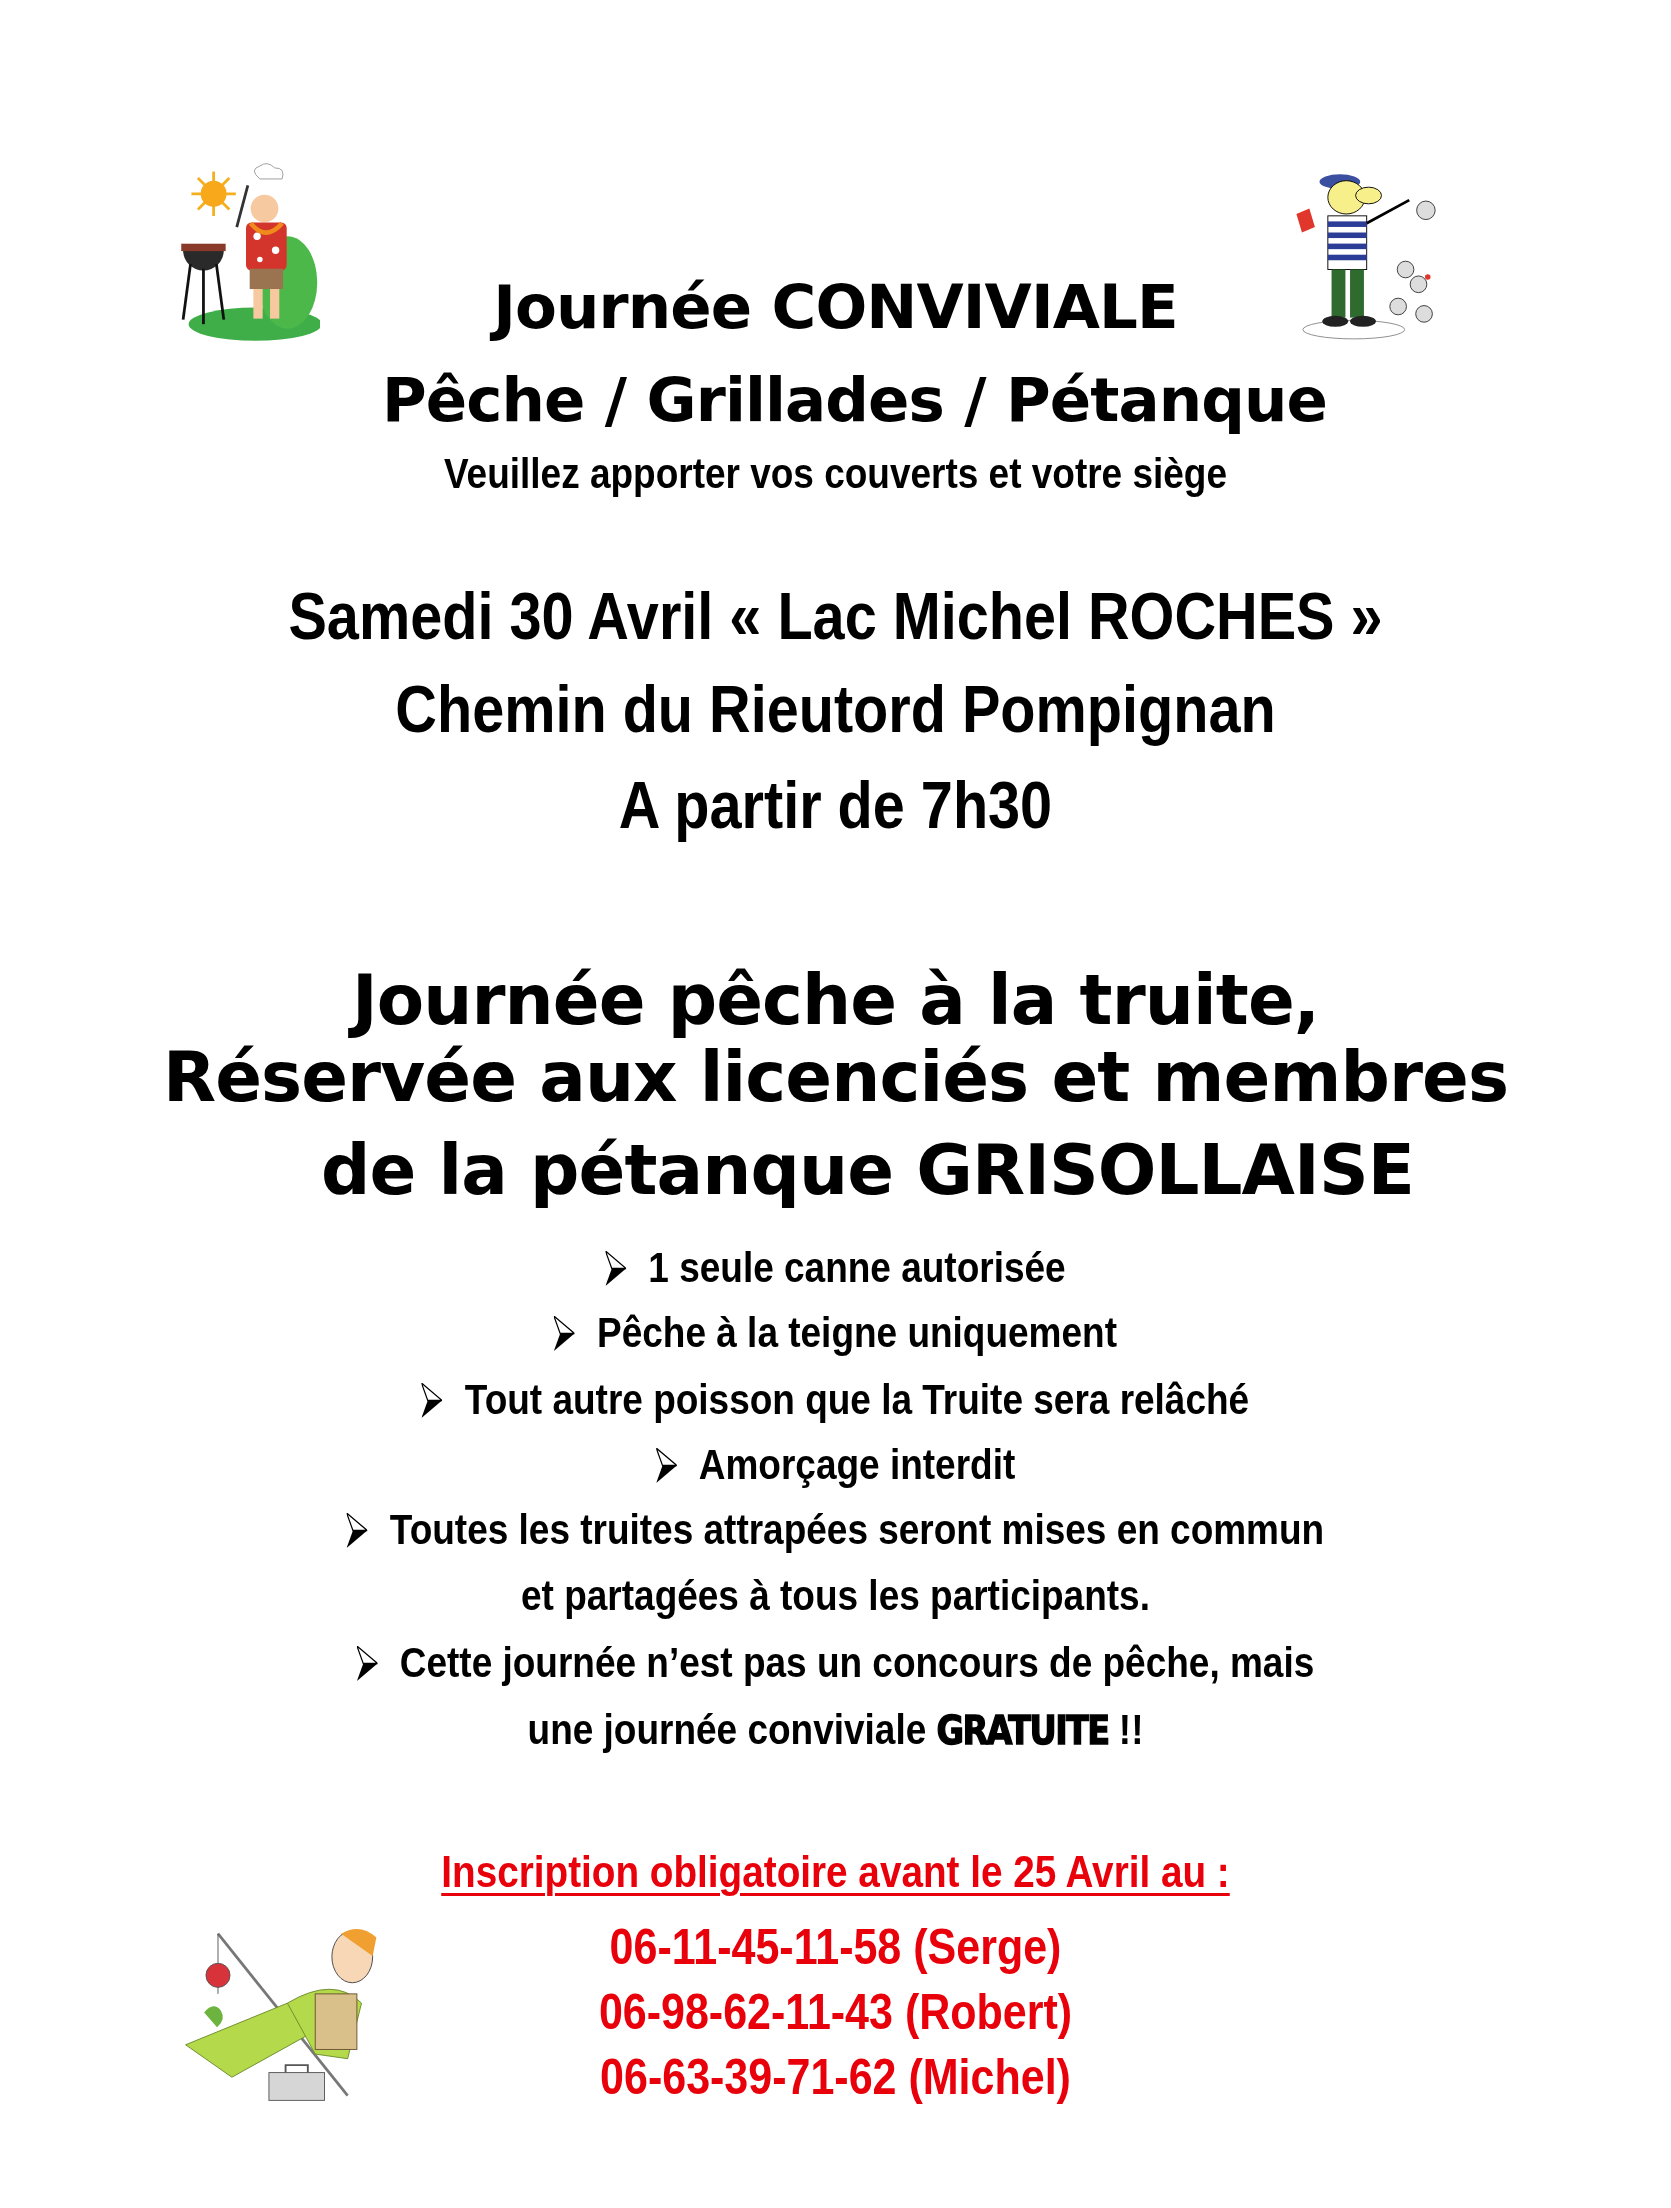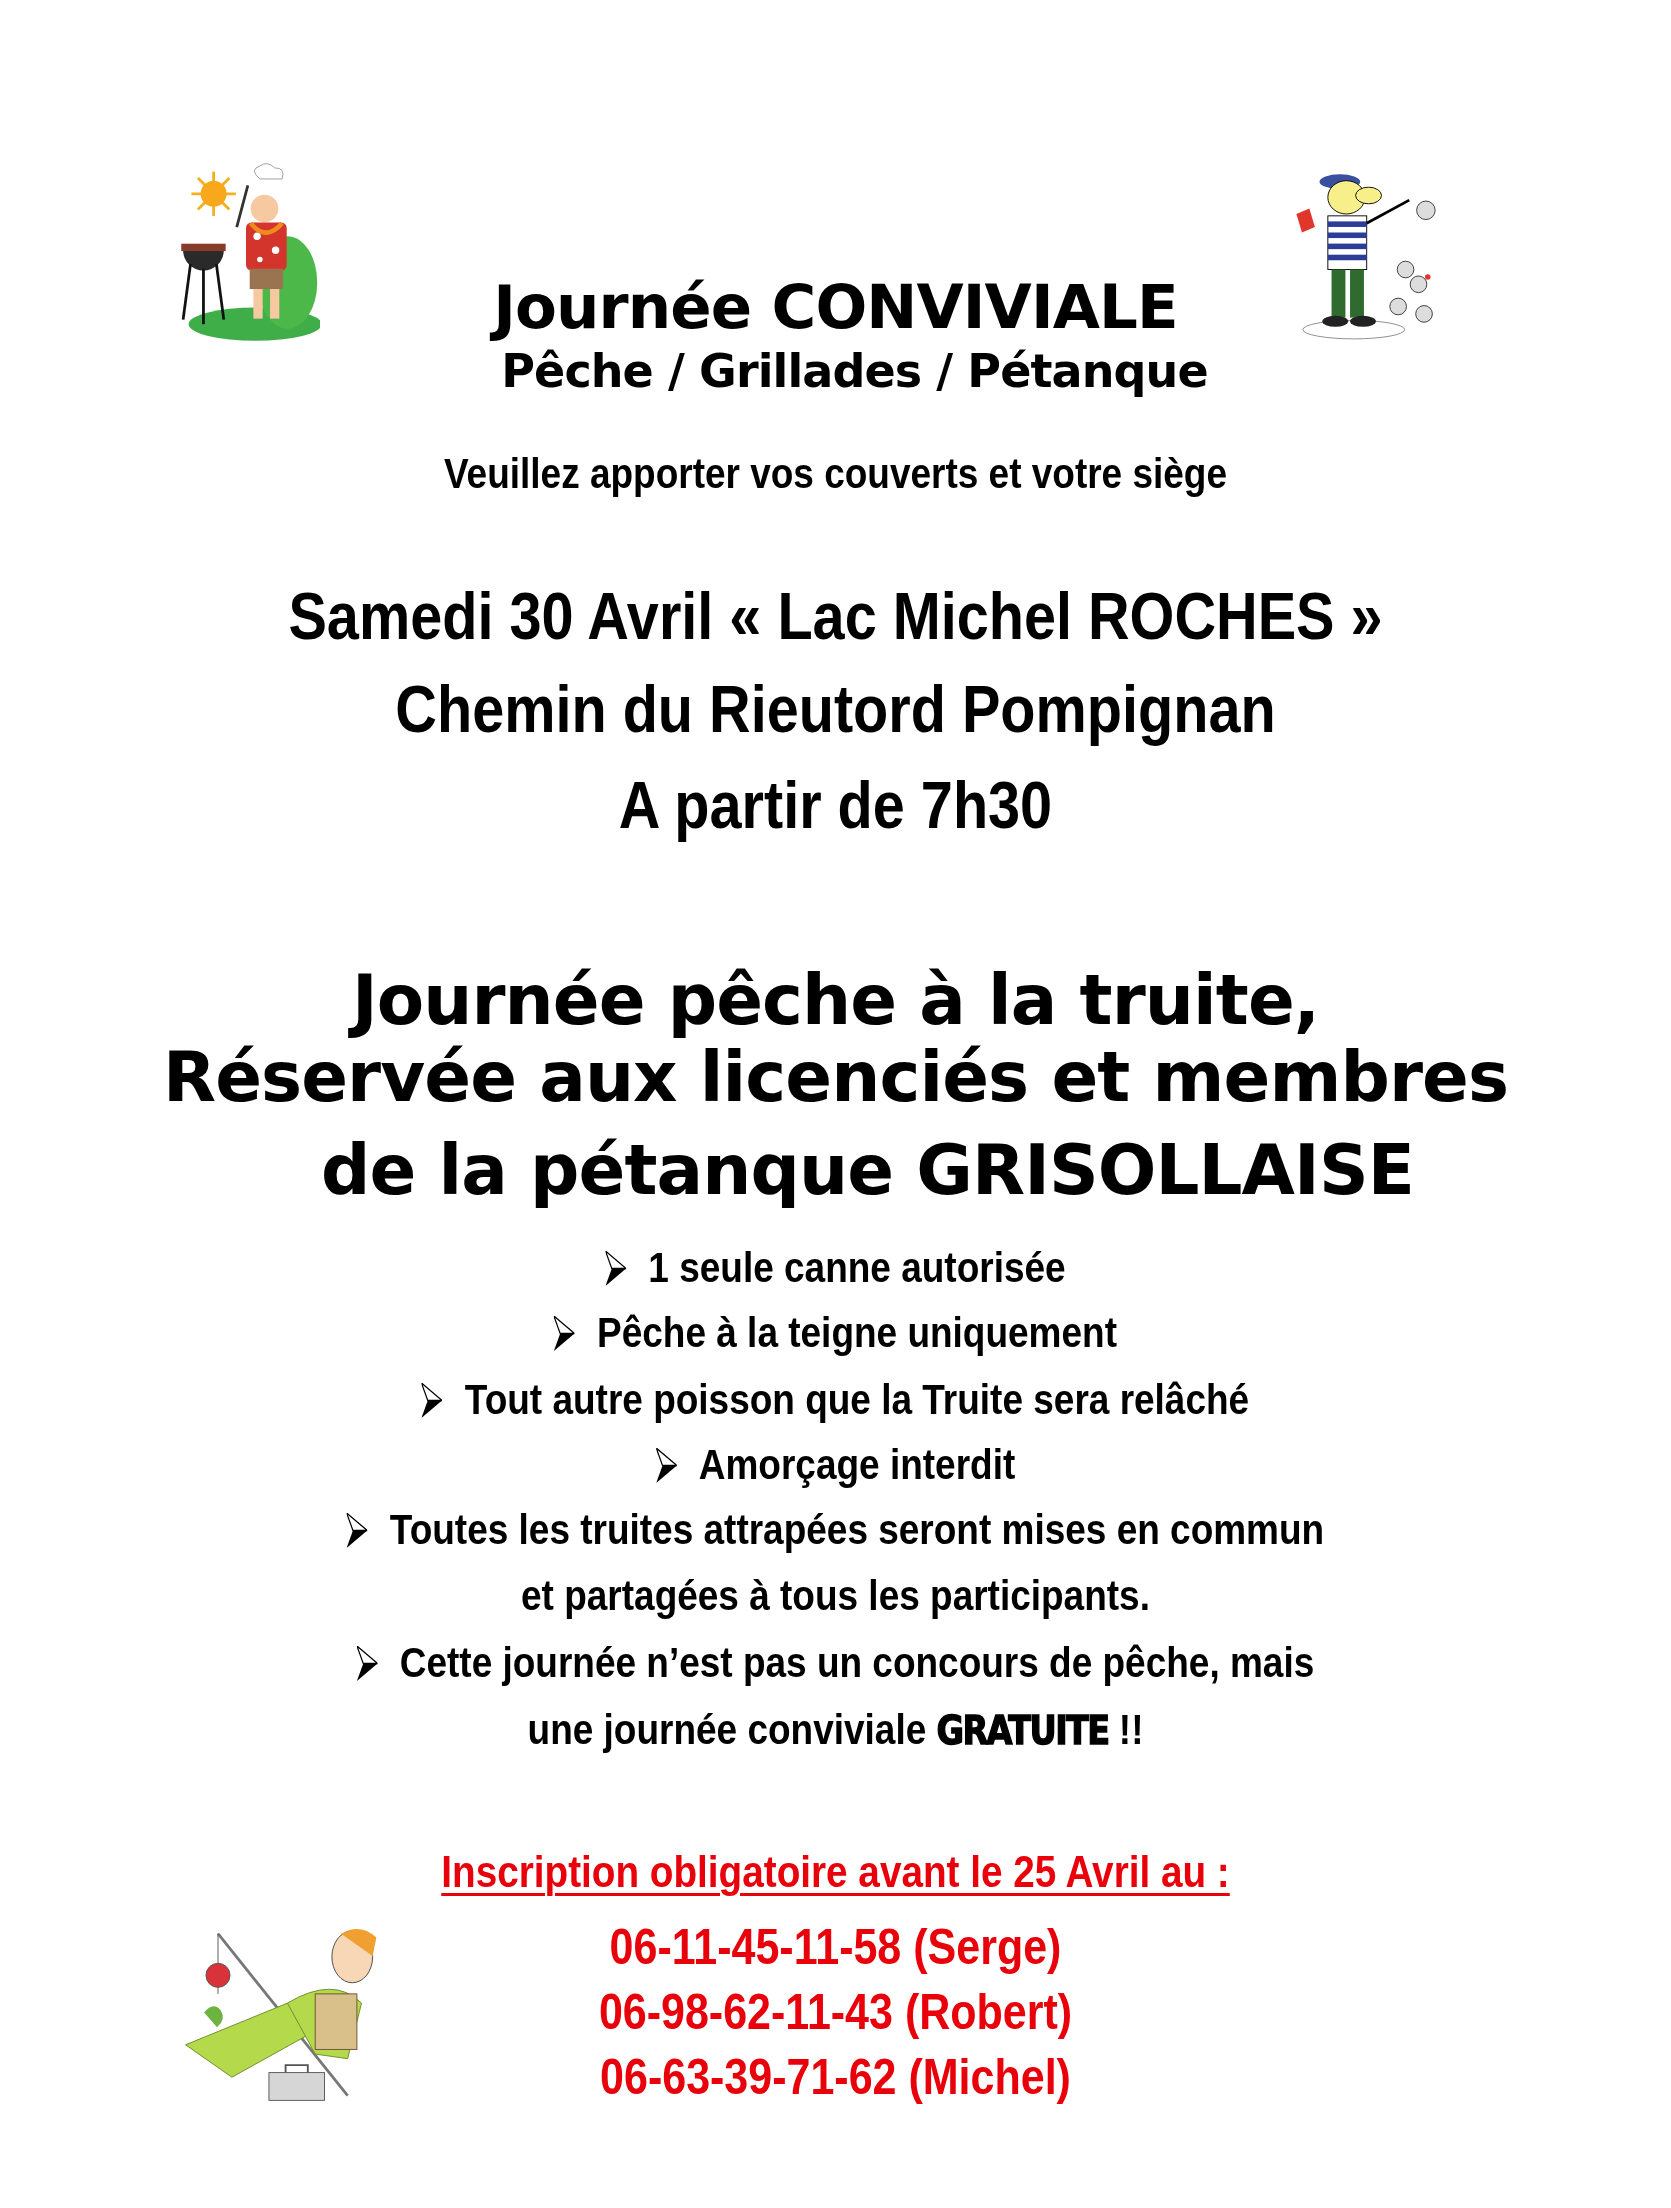--- a/index.html
+++ b/index.html
@@ -2,21 +2,21 @@
 <html style="font-size:15px"><head>
 <meta charset="utf-8">
 <style>
   * { box-sizing: border-box; margin: 0; padding: 0; }
   html, body { width: 1671px; height: 2209px; background: #ffffff; overflow: hidden; }
   body { position: relative; font-family: "Liberation Sans", "DejaVu Sans", sans-serif; color: #000; }
   .line { position: absolute; left: 0; width: 1671px; text-align: center; white-space: nowrap; }
   .cartoon { font-family: "DejaVu Sans", sans-serif; font-weight: bold; letter-spacing: -0.9px; }
   .calibri { font-family: "Liberation Sans", sans-serif; font-weight: bold; transform: scaleX(0.86); transform-origin: center; }
   .t1 { top: 271px; font-size: 61px; }
-  .t2 { top: 344px; font-size: 46px; padding-left: 38px; }
+  .t2 { top: 364px; font-size: 61px; padding-left: 38px; }
   .t3 { top: 449px; font-size: 43px; }
   .d1 { top: 577px; font-size: 67px; }
   .d2 { top: 670px; font-size: 67px; }
   .d3 { top: 766px; font-size: 67px; }
   .h1 { top: 944px; font-size: 69px; margin-top: 16px; }
   .h2 { top: 1037px; font-size: 69px; }
   .h3 { top: 1130px; font-size: 69px; margin-left: 32px; }
   .bl { font-size: 43px; }
   .b1 { top: 1243px; }
   .b2 { top: 1308px; }

